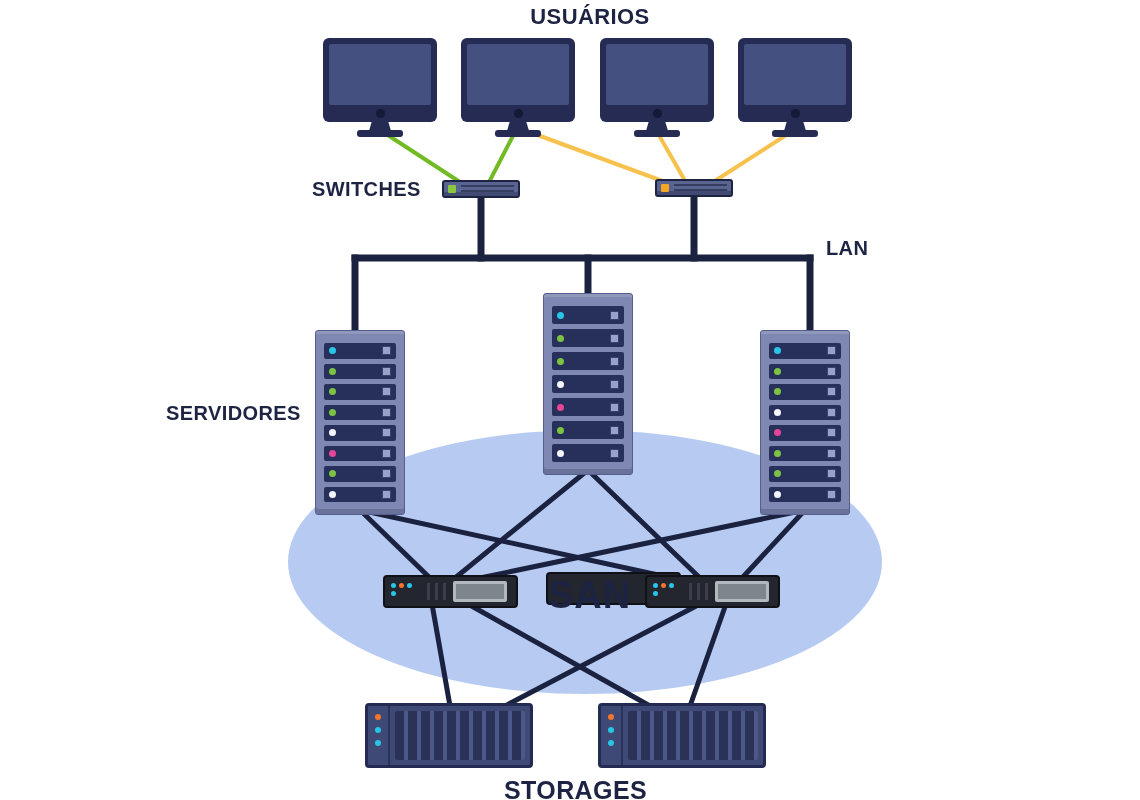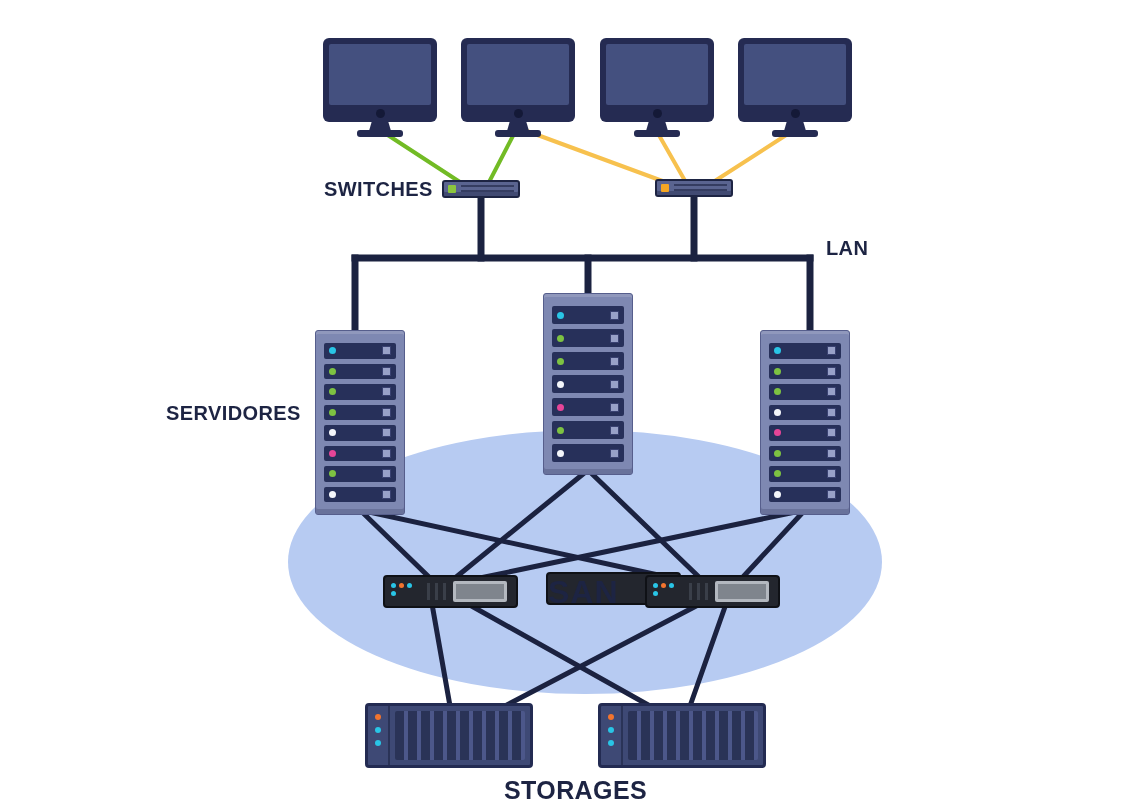--- a/index.html
+++ b/index.html
@@ -3,24 +3,24 @@
 <meta charset="utf-8">
 <style>
   *{box-sizing:border-box;margin:0;padding:0}
   body{background:#fff}
   .canvas{position:relative;width:1140px;height:800px;background:#fff;overflow:hidden;
           font-family:"Liberation Sans","DejaVu Sans",sans-serif}
   .wires{position:absolute;inset:0;width:100%;height:100%}
 
   .lbl{position:absolute;font-weight:700;color:var(--navy,#1d2338);font-size:20px;letter-spacing:.4px}
   .lbl.users{left:500px;top:4px;width:180px;text-align:center;font-size:22px}
-  .lbl.switches{left:324px;top:178px}
+  .lbl.switches{left:312px;top:178px}
   .lbl.lan{left:826px;top:237px}
   .lbl.servers{left:166px;top:402px}
-  .lbl.san{left:546px;top:572px;font-size:32px;letter-spacing:1px}
+  .lbl.san{left:546px;top:572px;font-size:38px;letter-spacing:1px}
   .lbl.storages{left:504px;top:776px;font-size:25px}
 
   
   .monitor{position:absolute;width:114px;height:100px}
   .monitor.m1{left:323px;top:38px}.monitor.m2{left:461px;top:38px}
   .monitor.m3{left:600px;top:38px}.monitor.m4{left:738px;top:38px}
   .m-frame{position:absolute;left:0;top:0;width:114px;height:84px;background:var(--monitor-frame,#252b52);border-radius:6px}
   .m-screen{position:absolute;left:6px;top:6px;right:6px;height:61px;background:var(--monitor-screen,#44507f);border-radius:2px}
   .m-chin-dot{position:absolute;left:50%;top:71px;width:9px;height:9px;margin-left:-4.5px;border-radius:50%;background:#141937}
   .m-neck{position:absolute;left:50%;top:84px;width:22px;height:9px;margin-left:-11px;background:var(--monitor-frame,#252b52);clip-path:polygon(12% 0,88% 0,100% 100%,0 100%)}
@@ -105,20 +105,21 @@
       <line x1="516" y1="130" x2="487" y2="186"></line>
     </g>
 
     <g style="stroke:var(--yellow-cable,#f7c14e);stroke-width:4;stroke-linecap:round">
       <line x1="524" y1="130" x2="676" y2="186"></line>
       <line x1="656" y1="130" x2="688" y2="186"></line>
       <line x1="794" y1="130" x2="707" y2="186"></line>
     </g>
   </svg>
 
+  <div class="lbl users">USUÁRIOS</div>
   <div class="lbl switches">SWITCHES</div>
   <div class="lbl lan">LAN</div>
   <div class="lbl servers">SERVIDORES</div>
   <div class="lbl san">SAN</div>
   <div class="lbl storages">STORAGES</div>
 
   <div class="monitor m1">
     <div class="m-frame"></div>
     <div class="m-screen"></div>
     <div class="m-chin-dot"></div>

